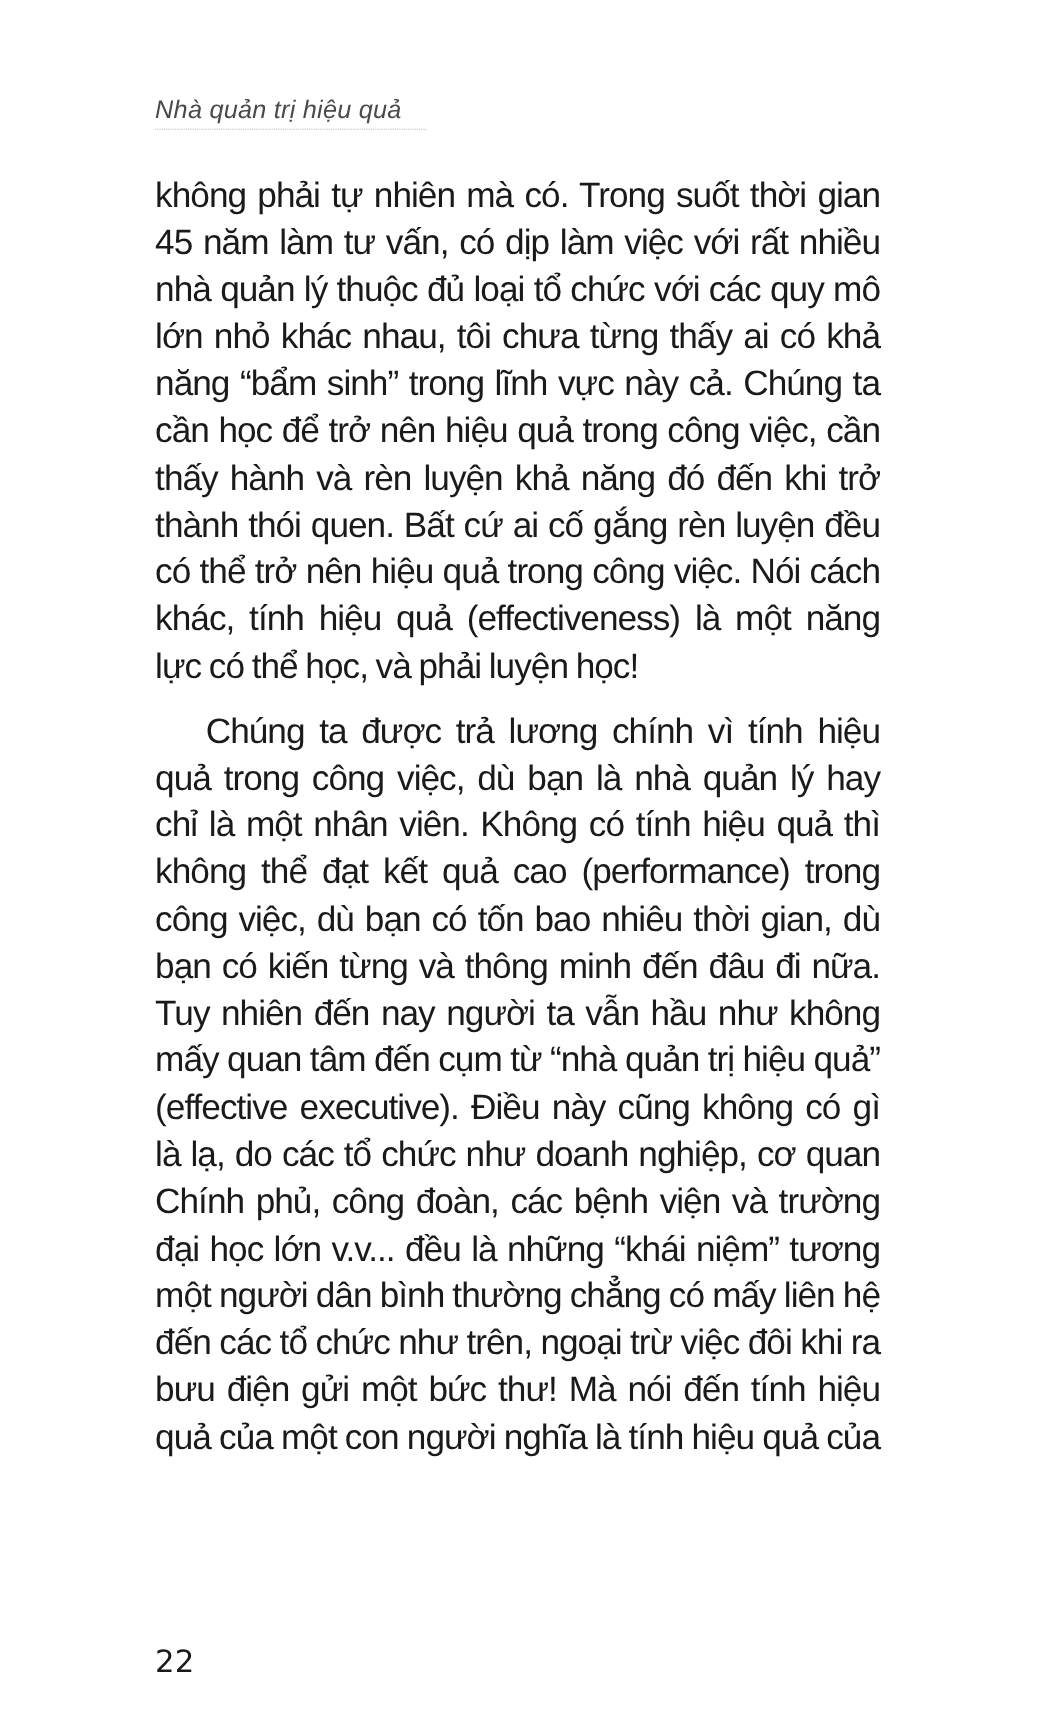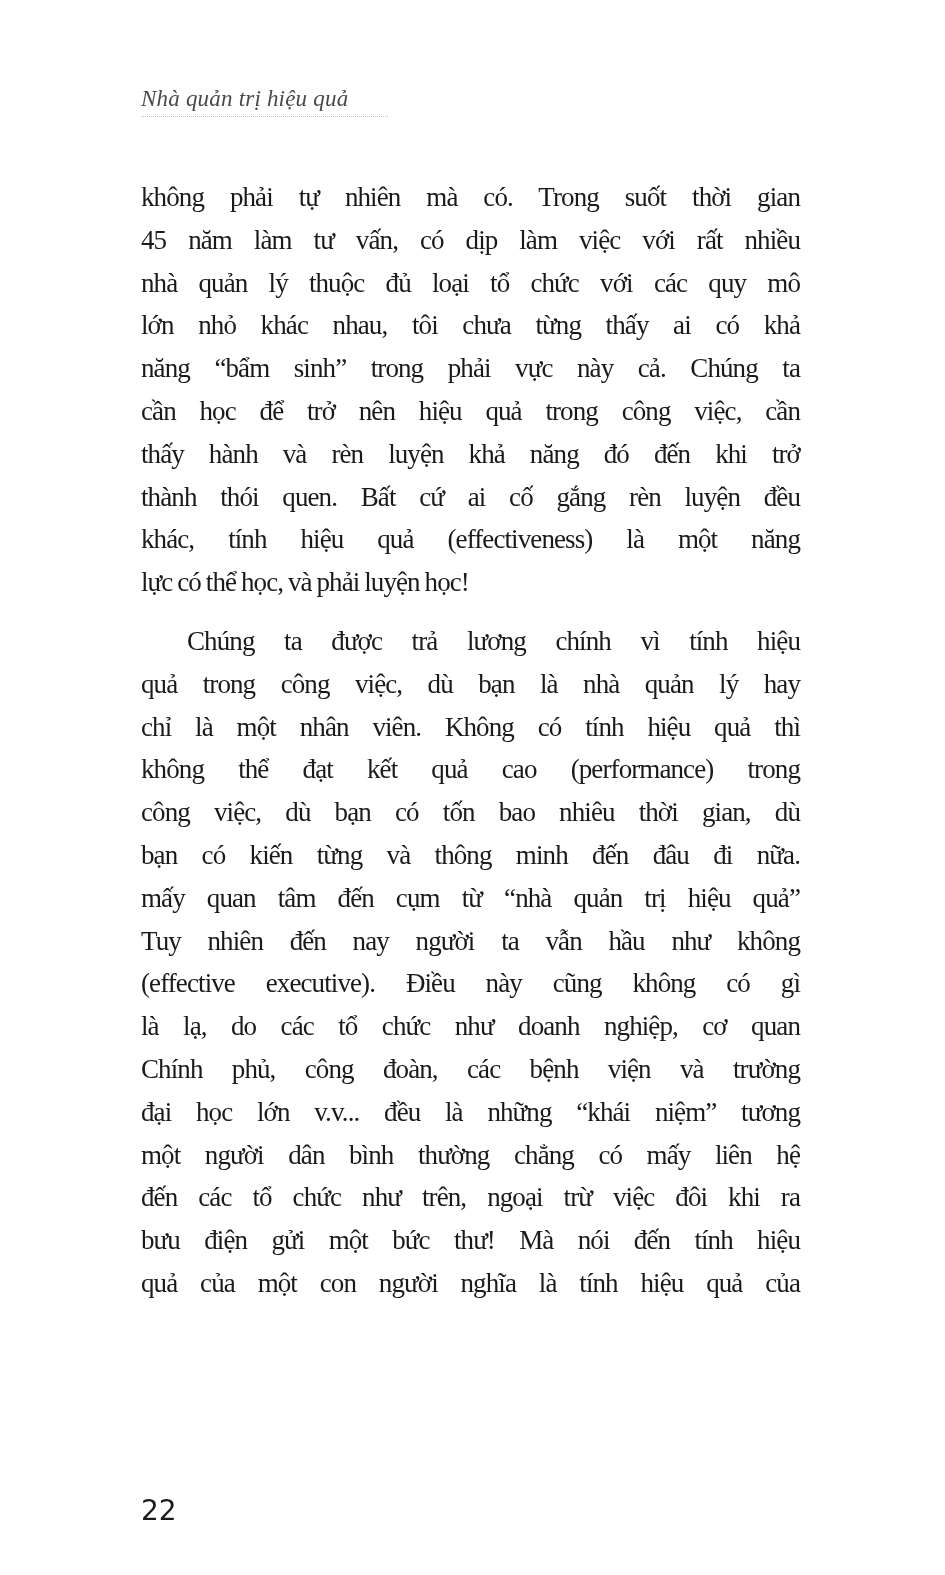--- a/index.html
+++ b/index.html
@@ -11,36 +11,36 @@
       width: 945px;
       height: 1575px;
       position: relative;
       overflow: hidden;
     }
     .running-header {
       position: absolute;
       left: 141px;
       top: 86px;
       width: 247px;
-      font-family: Liberation Serif, serif;
+      font-family: Liberation Sans, sans-serif;
       font-style: italic;
       font-size: 23px;
       color: #4a4a4a;
       letter-spacing: 0.2px;
       padding-bottom: 4px;
       border-bottom: 1px dotted #bdbdbd;
       white-space: nowrap;
     }
     .page-body {
       position: absolute;
       left: 141px;
-      top: 176px;
+      top: 156px;
       width: 659px;
-      font-family: Liberation Serif, serif;
-      font-size: 27px;
+      font-family: Liberation Sans, sans-serif;
+      font-size: 32px;
       color: #1a1a1a;
       line-height: 42.8px;
     }
     .page-body p {
       margin: 0;
       text-align: justify;
     }
     .page-body .line {
       display: block;
       text-align: justify;
@@ -73,37 +73,38 @@
 <body>
 
 <div class="running-header">Nhà quản trị hiệu quả</div>
 
 <div class="page-body">
   <p>
     <span class="line">không phải tự nhiên mà có. Trong suốt thời gian</span>
     <span class="line">45 năm làm tư vấn, có dịp làm việc với rất nhiều</span>
     <span class="line">nhà quản lý thuộc đủ loại tổ chức với các quy mô</span>
     <span class="line">lớn nhỏ khác nhau, tôi chưa từng thấy ai có khả</span>
-    <span class="line">năng “bẩm sinh” trong phải vực này cả. Chúng ta</span>
+    <span class="line">năng “bẩm sinh” trong lĩnh vực này cả. Chúng ta</span>
     <span class="line">cần học để trở nên hiệu quả trong công việc, cần</span>
     <span class="line">thấy hành và rèn luyện khả năng đó đến khi trở</span>
     <span class="line">thành thói quen. Bất cứ ai cố gắng rèn luyện đều</span>
+    <span class="line">có thể trở nên hiệu quả trong công việc. Nói cách</span>
     <span class="line">khác, tính hiệu quả (effectiveness) là một năng</span>
     <span class="line last">lực có thể học, và phải luyện học!</span>
   </p>
   <div class="para-gap"></div>
   <p>
     <span class="line indent">Chúng ta được trả lương chính vì tính hiệu</span>
     <span class="line">quả trong công việc, dù bạn là nhà quản lý hay</span>
     <span class="line">chỉ là một nhân viên. Không có tính hiệu quả thì</span>
     <span class="line">không thể đạt kết quả cao (performance) trong</span>
     <span class="line">công việc, dù bạn có tốn bao nhiêu thời gian, dù</span>
     <span class="line">bạn có kiến từng và thông minh đến đâu đi nữa.</span>
+    <span class="line">Tuy nhiên đến nay người ta vẫn hầu như không</span>
     <span class="line">mấy quan tâm đến cụm từ “nhà quản trị hiệu quả”</span>
-    <span class="line">Tuy nhiên đến nay người ta vẫn hầu như không</span>
     <span class="line">(effective executive). Điều này cũng không có gì</span>
     <span class="line">là lạ, do các tổ chức như doanh nghiệp, cơ quan</span>
     <span class="line">Chính phủ, công đoàn, các bệnh viện và trường</span>
     <span class="line">đại học lớn v.v... đều là những “khái niệm” tương</span>
     <span class="line">một người dân bình thường chẳng có mấy liên hệ</span>
     <span class="line">đến các tổ chức như trên, ngoại trừ việc đôi khi ra</span>
     <span class="line">bưu điện gửi một bức thư! Mà nói đến tính hiệu</span>
     <span class="line">quả của một con người nghĩa là tính hiệu quả của</span>
   </p>
 </div>

